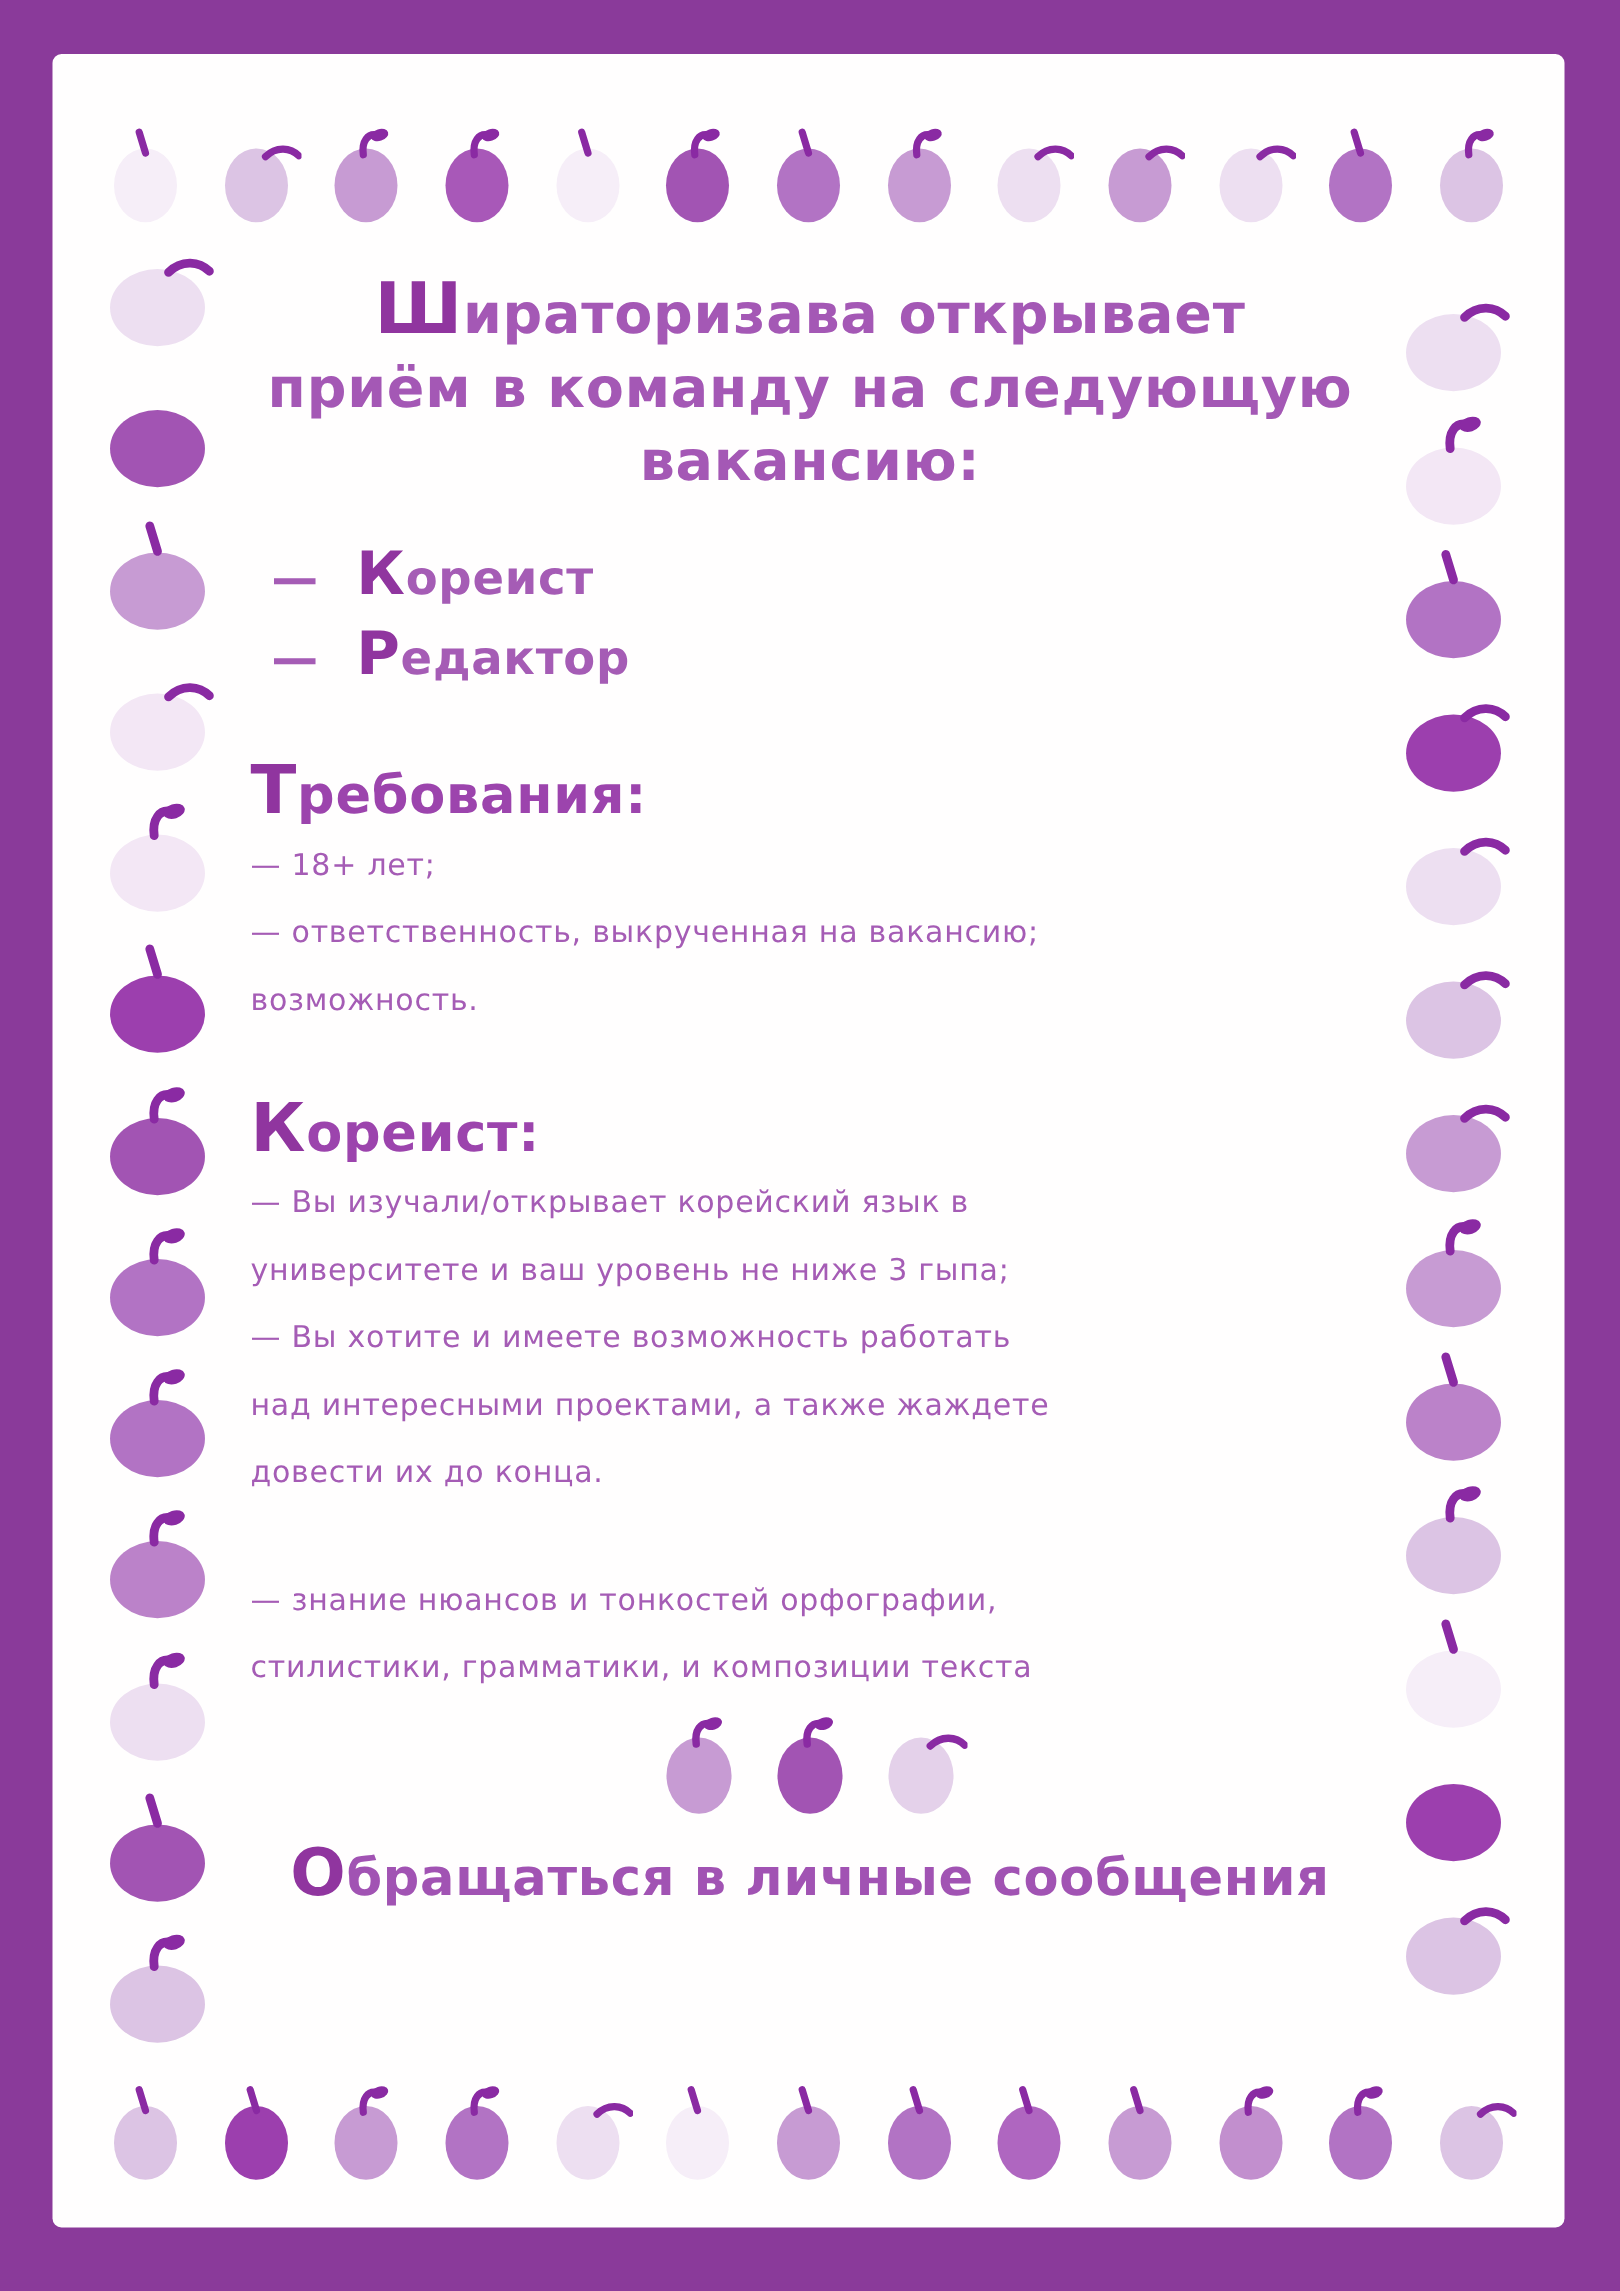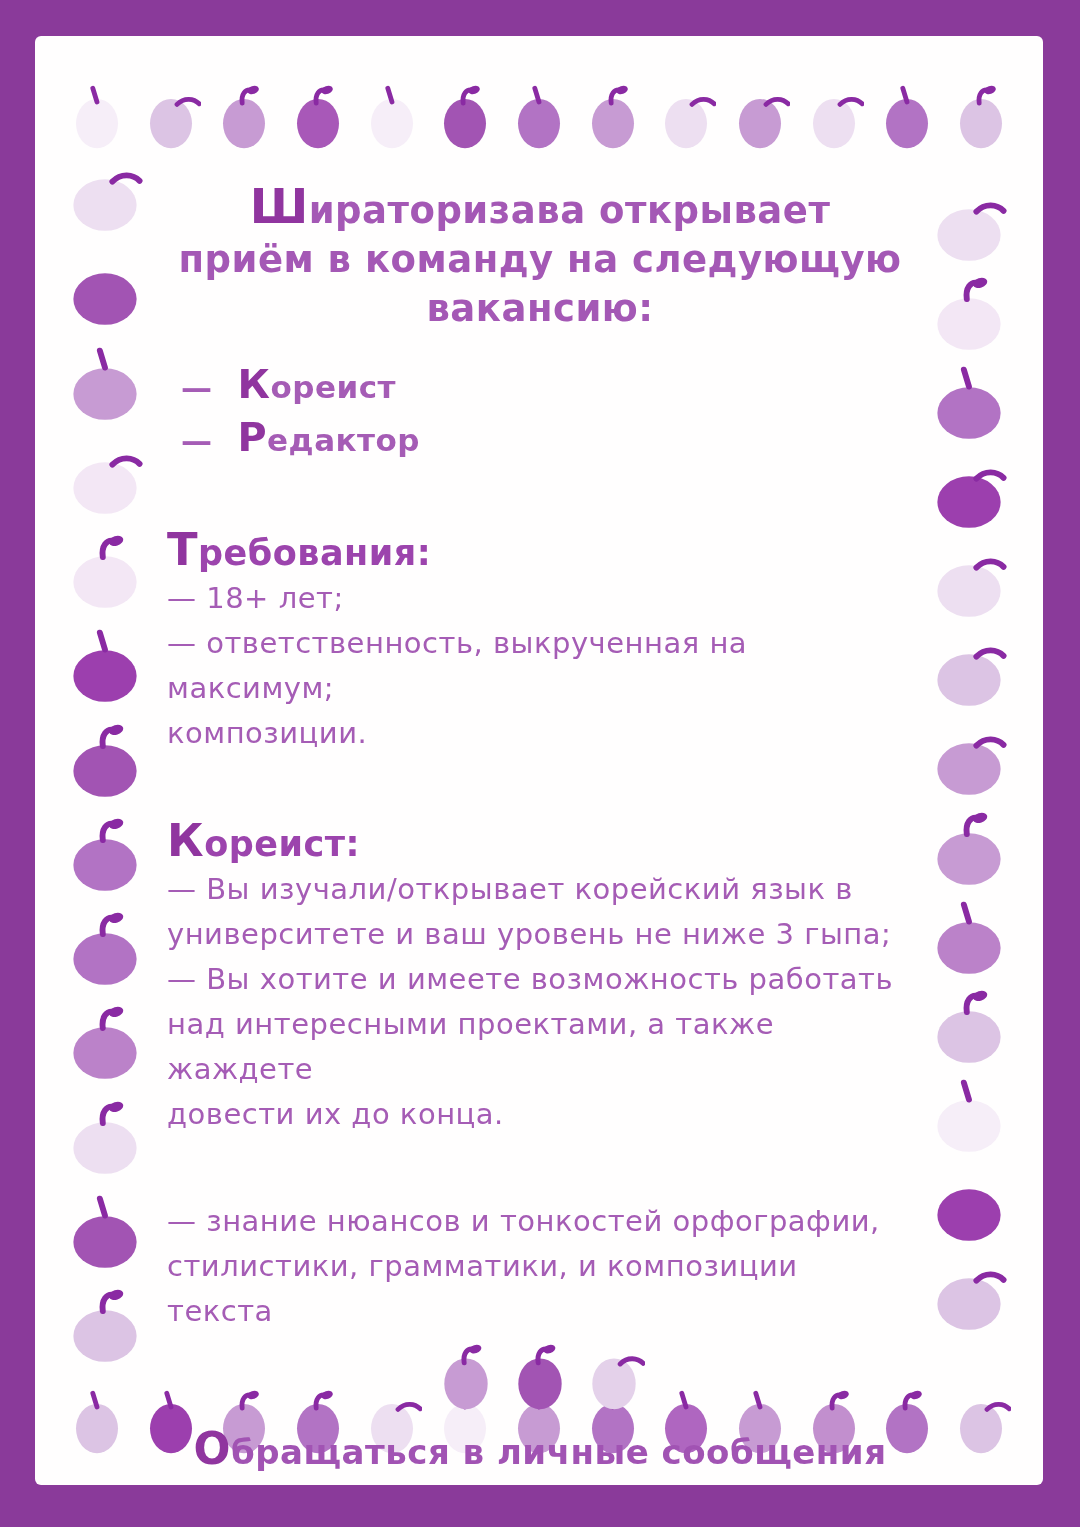--- a/index.html
+++ b/index.html
@@ -31,23 +31,23 @@
     position: absolute;
     left: 132px; right: 130px; top: 146px;
     color: #a55cb5;
     letter-spacing: 0.5px;
   }
   .title { text-align: center; font-size: 37px; font-weight: 700; line-height: 49px; color: #a458b5; }
   .title-line { min-height: 49px; }
   .vacancies { margin-top: 26px; margin-left: 14px; font-size: 31px; font-weight: 700; line-height: 50px; }
   .vac-label { display: inline-block; margin-left: 25px; }
   .cap::first-letter { font-size: 1.28em; color: #90359f; }
-  .section { margin-top: 62px; }
+  .section { margin-top: 40px; }
   .sec-heading { font-size: 35px; font-weight: 700; line-height: 46px; color: #9c44ad; }
-  .sec-line { font-size: 29px; line-height: 45px; font-weight: 500; }
+  .sec-line { font-size: 20px; line-height: 45px; font-weight: 500; }
   .sec-line:first-of-type { margin-top: 2px; }
   .middle-berries { margin-top: 10px; height: 66px; display: flex; justify-content: center; gap: 12px; }
   .middle-berries .berry { width: 62px; height: 66px; }
   .footer { margin-top: 16px; text-align: center; font-size: 34px; font-weight: 700; line-height: 46px; color: #a153b3; }
 </style>
 </head>
 <body>
 
 <div id="poster">
   <div id="card">
@@ -403,22 +403,22 @@
           <span>—</span><span class="vac-label cap">Кореист</span>
         </div>
         <div class="vac-line">
           <span>—</span><span class="vac-label cap">Редактор</span>
         </div>
       </div>
 
       <div class="section">
         <div class="sec-heading cap">Требования:</div>
         <div class="sec-line">— 18+ лет;</div>
-        <div class="sec-line">— ответственность, выкрученная на максимум;</div>
-        <div class="sec-line">композиции.</div>
+        <div class="sec-line">— ответственность, выкрученная на вакансию;</div>
+        <div class="sec-line">возможность.</div>
       </div>
 
       <div class="section">
         <div class="sec-heading cap">Кореист:</div>
         <div class="sec-line">— Вы изучали/открывает корейский язык в</div>
         <div class="sec-line">университете и ваш уровень не ниже 3 гыпа;</div>
         <div class="sec-line">— Вы хотите и имеете возможность работать</div>
         <div class="sec-line">над интересными проектами, а также жаждете</div>
         <div class="sec-line">довести их до конца.</div>
       </div>

